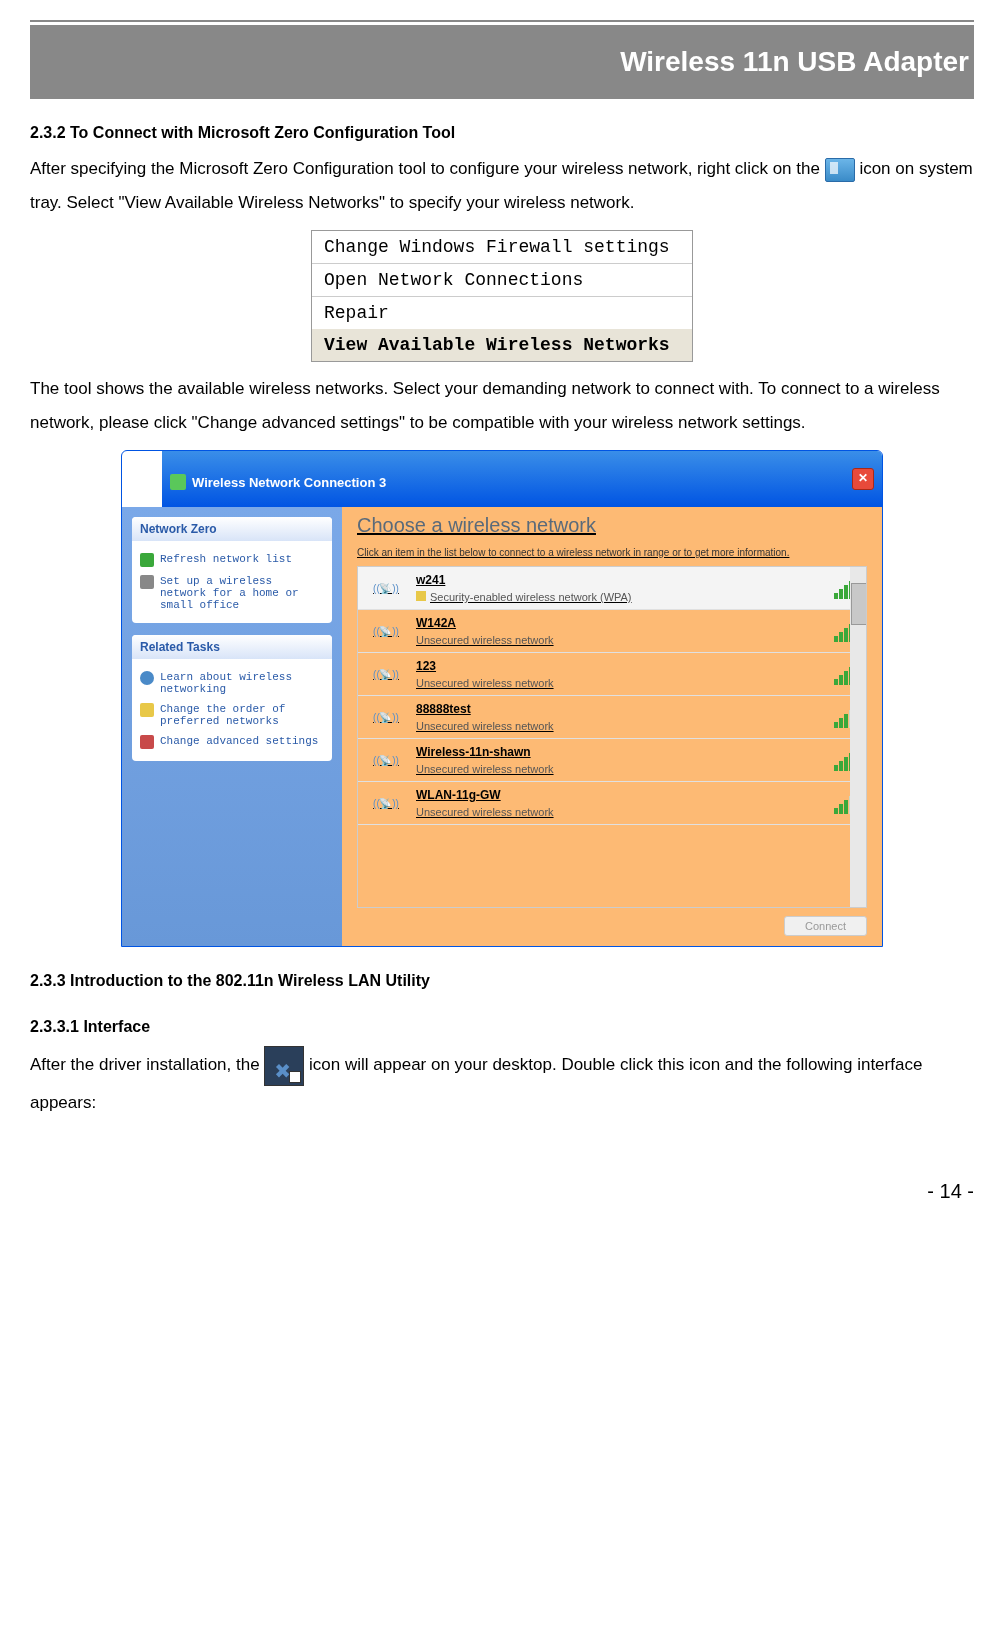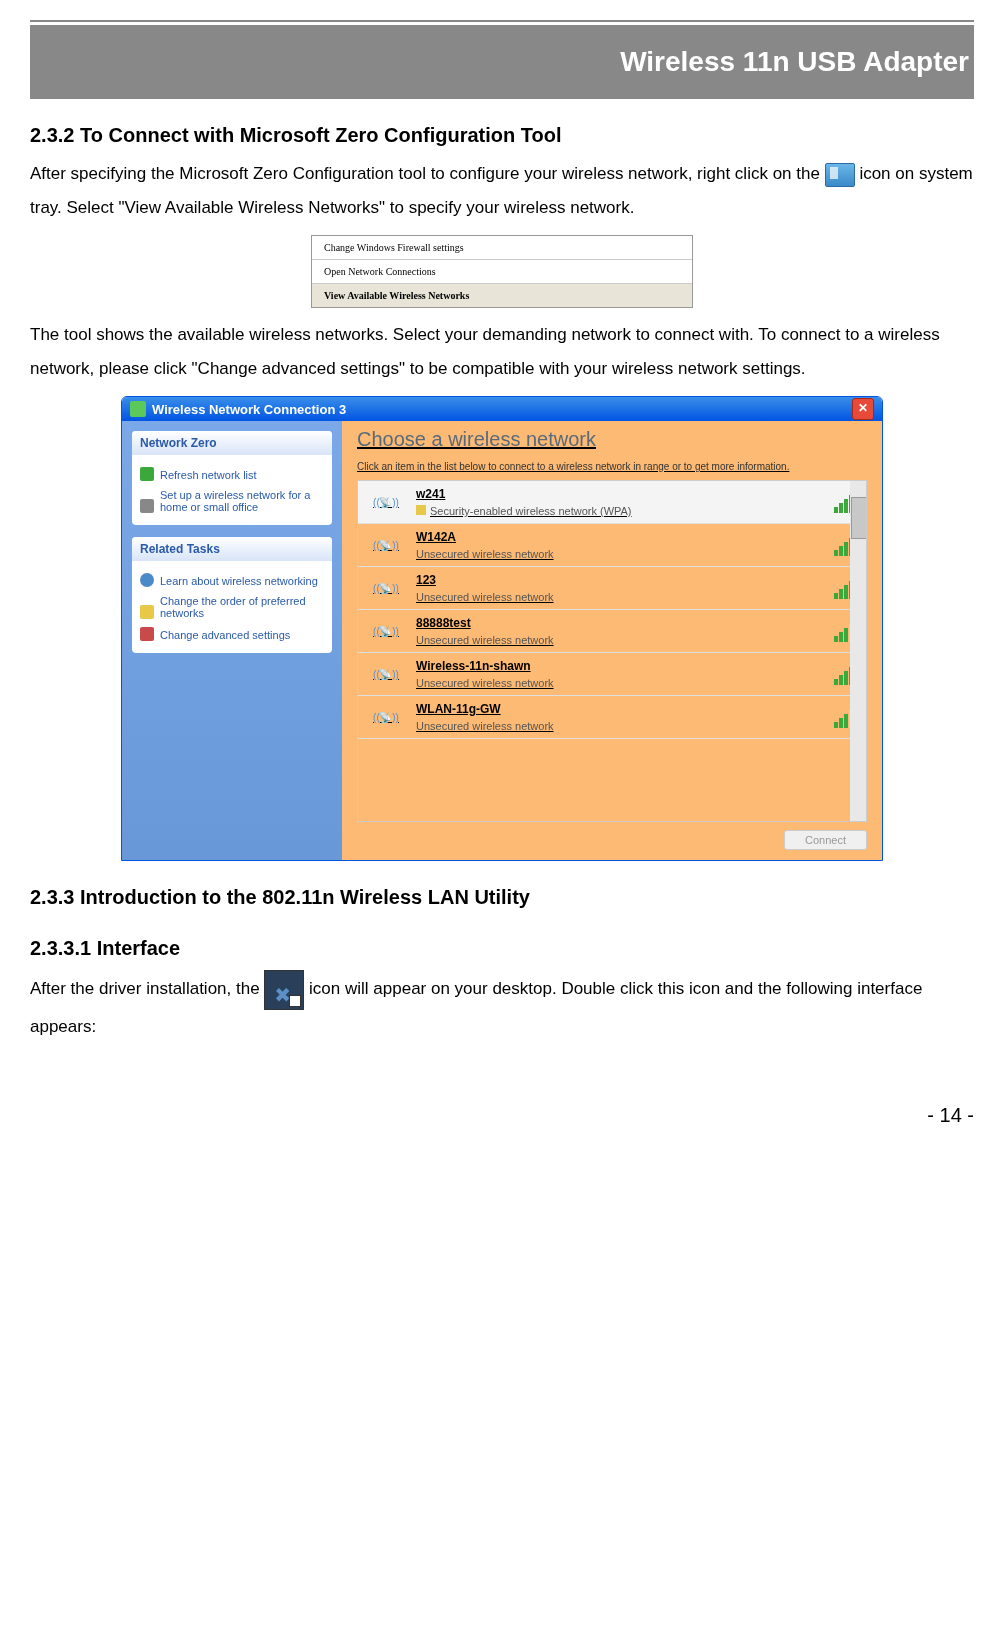--- a/index.html
+++ b/index.html
@@ -17,21 +17,21 @@
     .header-title {
       background: #888;
       color: #fff;
       font-size: 28px;
       font-weight: bold;
       text-align: right;
       padding: 21px 5px;
       margin-bottom: 25px;
     }
     .section-heading {
-      font-size: 20px;
+      font-size: 16px;
       font-weight: bold;
       margin-bottom: 10px;
     }
     .body-text {
       font-size: 17px;
       line-height: 2;
       margin-bottom: 5px;
     }
     .inline-icon {
       display: inline-block;
@@ -78,22 +78,22 @@
       width: 10px;
       height: 10px;
       background: #fff;
       border: 1px solid #333;
     }
     .context-menu {
       width: 380px;
       margin: 10px auto;
       border: 1px solid #999;
       background: #fff;
-      font-family: Liberation Serif, serif;
-      font-size: 10px;
+      font-family: Liberation Mono, monospace;
+      font-size: 18px;
     }
     .context-menu-item {
       padding: 6px 12px;
       border-bottom: 1px solid #ccc;
     }
     .context-menu-item:last-child {
       border-bottom: none;
       font-weight: bold;
       background: #e8e4d8;
     }
@@ -104,25 +104,26 @@
       width: 760px;
       margin: 10px auto 25px;
       border: 1px solid #0054e3;
       border-radius: 6px 6px 0 0;
       overflow: hidden;
       font-family: Tahoma, sans-serif;
     }
     .dialog-titlebar {
       background: linear-gradient(to bottom, #3a8ee8, #0054e3);
       color: #fff;
-      padding: 1px 8px;
-      display: flex;
-      align-items: center;
+      padding: 17px 8px;
+      display: flex;
+      align-items: flex-end;
       font-size: 13px;
       font-weight: bold;
+      margin-left: 40px;
     }
     .titlebar-icon {
       width: 16px;
       height: 16px;
       background: #5ac85a;
       border-radius: 2px;
       margin-right: 6px;
     }
     .close-btn {
       margin-left: auto;
@@ -159,25 +160,26 @@
       font-weight: bold;
       padding: 5px 8px;
       font-size: 12px;
     }
     .sidebar-panel-content {
       padding: 8px;
       color: #2a5aa8;
     }
     .sidebar-link {
       display: flex;
-      align-items: flex-end;
+      align-items: flex-start;
       padding: 4px 0;
       color: #2a5aa8;
       text-decoration: none;
       cursor: pointer;
+      font-family: Liberation Mono, monospace;
     }
     .sidebar-link-icon {
       width: 14px;
       height: 14px;
       margin-right: 6px;
       flex-shrink: 0;
       border-radius: 2px;
     }
     .icon-refresh { background: #3aa83a; }
     .icon-setup { background: #888; }
@@ -313,20 +315,21 @@
 
 <div class="body-text">
   <span>After specifying the Microsoft Zero Configuration tool to configure your wireless network, right click on the </span>
   <span class="inline-icon"></span>
   <span> icon on system tray. Select "View Available Wireless Networks" to specify your wireless network.</span>
 </div>
 
 <div class="context-menu">
   <div class="context-menu-item">Change Windows Firewall settings</div>
   <div class="context-menu-item">Open Network Connections</div>
+  <div class="context-menu-item repair">Repair</div>
   <div class="context-menu-item">View Available Wireless Networks</div>
 </div>
 
 <div class="body-text">The tool shows the available wireless networks. Select your demanding network to connect with. To connect to a wireless network, please click "Change advanced settings" to be compatible with your wireless network settings.</div>
 
 <div class="dialog-window">
   <div class="dialog-titlebar">
     <span class="titlebar-icon"></span>
     <span>Wireless Network Connection 3</span>
     <span class="close-btn">✕</span>

